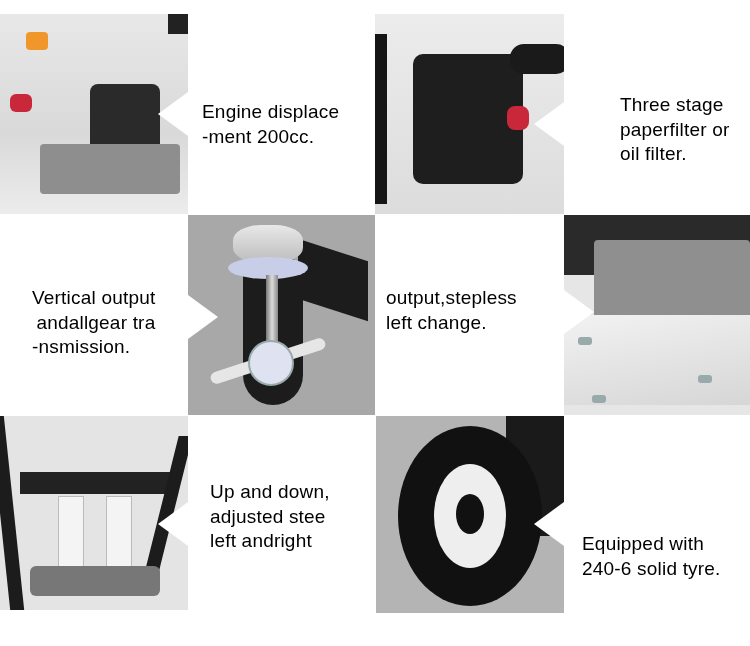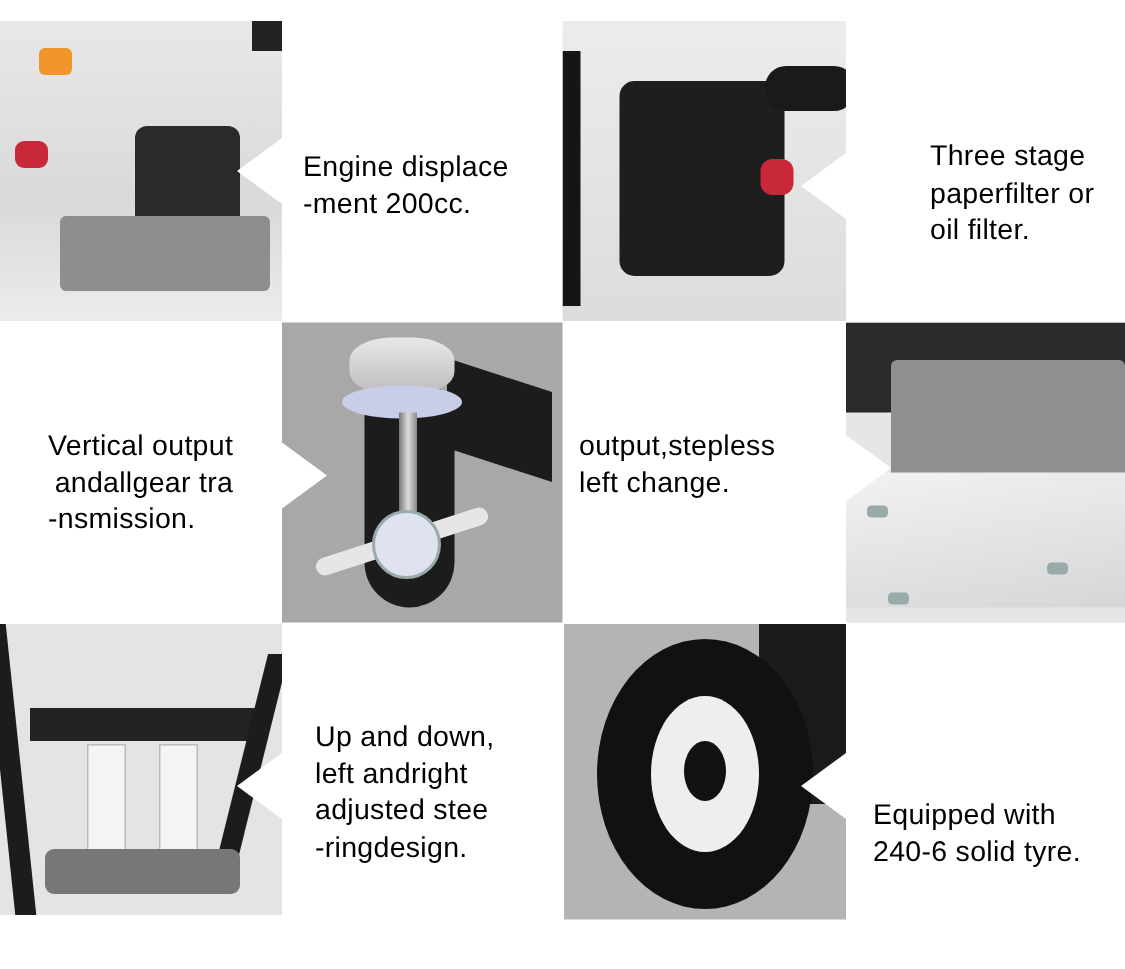--- a/index.html
+++ b/index.html
@@ -75,23 +75,22 @@
   <div class="abs" style="left:20px;top:56px;width:150px;height:22px;background:#222;"></div>
   <div class="abs" style="left:58px;top:80px;width:24px;height:85px;background:#f4f4f4;border:1px solid #bbb;"></div>
   <div class="abs" style="left:106px;top:80px;width:24px;height:85px;background:#f4f4f4;border:1px solid #bbb;"></div>
   <div class="abs" style="left:0;top:0;width:14px;height:194px;background:#1c1c1c;transform:skewX(6deg);"></div>
   <div class="abs" style="left:160px;top:20px;width:14px;height:150px;background:#1c1c1c;transform:skewX(-14deg);"></div>
   <div class="abs" style="left:30px;top:150px;width:130px;height:30px;background:#777;border-radius:6px;"></div>
   <div class="notch left" style="left:158px;top:86px;"></div>
 </div>
 <div class="text" style="left:210px;top:480px;">
   <div>Up and down,</div>
+  <div>adjusted stee</div>
   <div>left andright</div>
-  <div>adjusted stee</div>
-  <div>-ringdesign.</div>
 </div>
 
 <div class="panel photo" style="left:376px;top:416px;width:188px;height:197px;background:#b4b4b4;">
   <div class="abs" style="left:130px;top:0;width:58px;height:120px;background:#1a1a1a;"></div>
   <div class="abs" style="left:22px;top:10px;width:144px;height:180px;background:#111;border-radius:50%;"></div>
   <div class="abs" style="left:58px;top:48px;width:72px;height:104px;background:#eeeeee;border-radius:50%;"></div>
   <div class="abs" style="left:80px;top:78px;width:28px;height:40px;background:#111;border-radius:50%;"></div>
   <div class="notch left" style="left:158px;top:86px;"></div>
 </div>
 <div class="text" style="left:582px;top:532px;">

